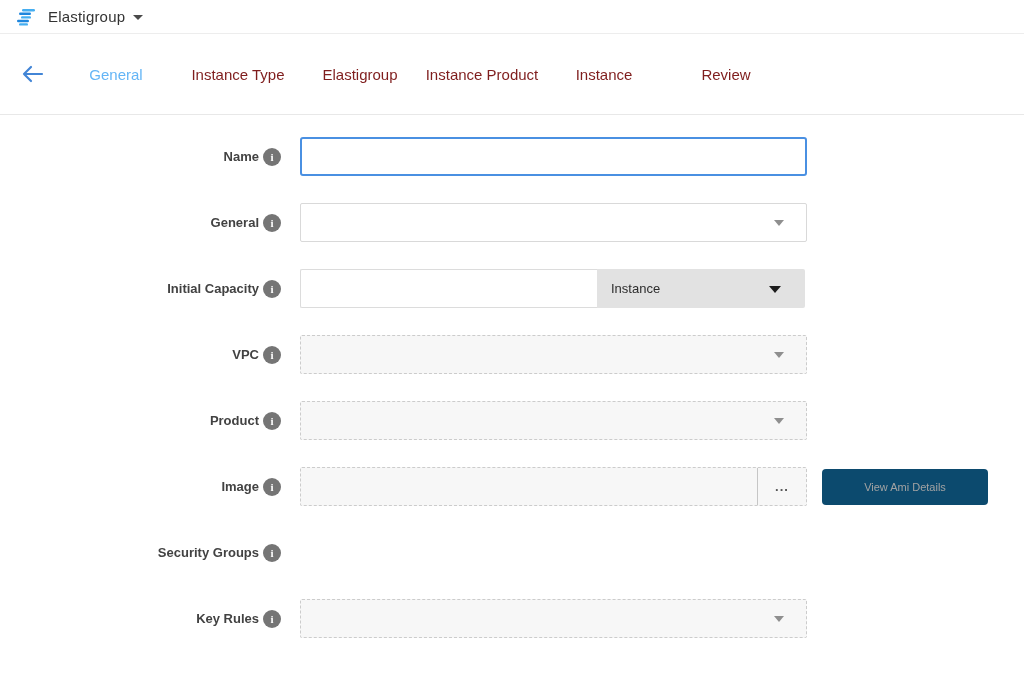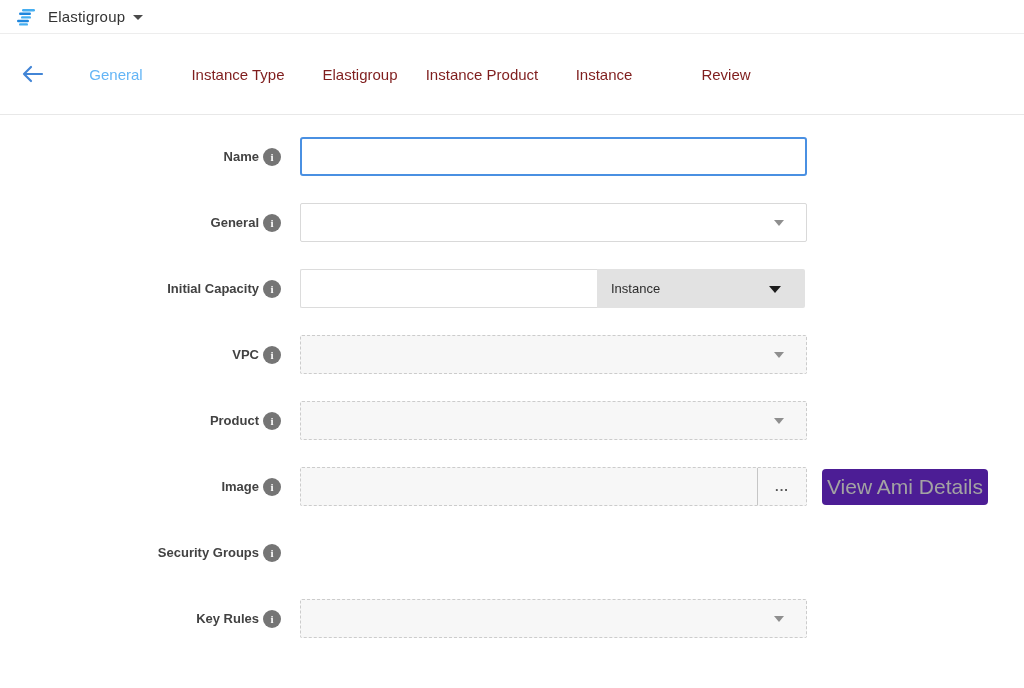--- a/index.html
+++ b/index.html
@@ -63,22 +63,22 @@
                 width:0; height:0; border-left:6px solid transparent;
                 border-right:6px solid transparent; border-top:7px solid #1d1d1d; }
 
   .picker-ellipsis { position:absolute; right:0; top:0; bottom:0; width:49px;
                      border-left:1px solid #c6c6c6; display:flex;
                      align-items:center; justify-content:center; color:#555;
                      font-size:13px; font-weight:bold; letter-spacing:1px;
                      cursor:pointer; }
 
   .side-btn { position:absolute; left:522px; top:50%; transform:translateY(-50%);
-              width:166px; height:36px; background:#4c1d95; border:none;
-              border-radius:4px; color:#a3a3a3; font-size:21px; cursor:pointer;
+              width:166px; height:36px; background:#0c4a6e; border:none;
+              border-radius:4px; color:#a3a3a3; font-size:11px; cursor:pointer;
               white-space:nowrap; }
 </style>
 </head>
 <body>
 
 <div class="header">
   <svg class="logo-icon" viewBox="0 0 22 18">
     <rect x="6" y="1" width="13" height="2.4" rx="1.2" fill="#45aef1"></rect>
     <rect x="3" y="4.6" width="12" height="2.4" rx="1.2" fill="#1f86dd"></rect>
     <rect x="5" y="8.2" width="10" height="2.4" rx="1.2" fill="#45aef1"></rect>

